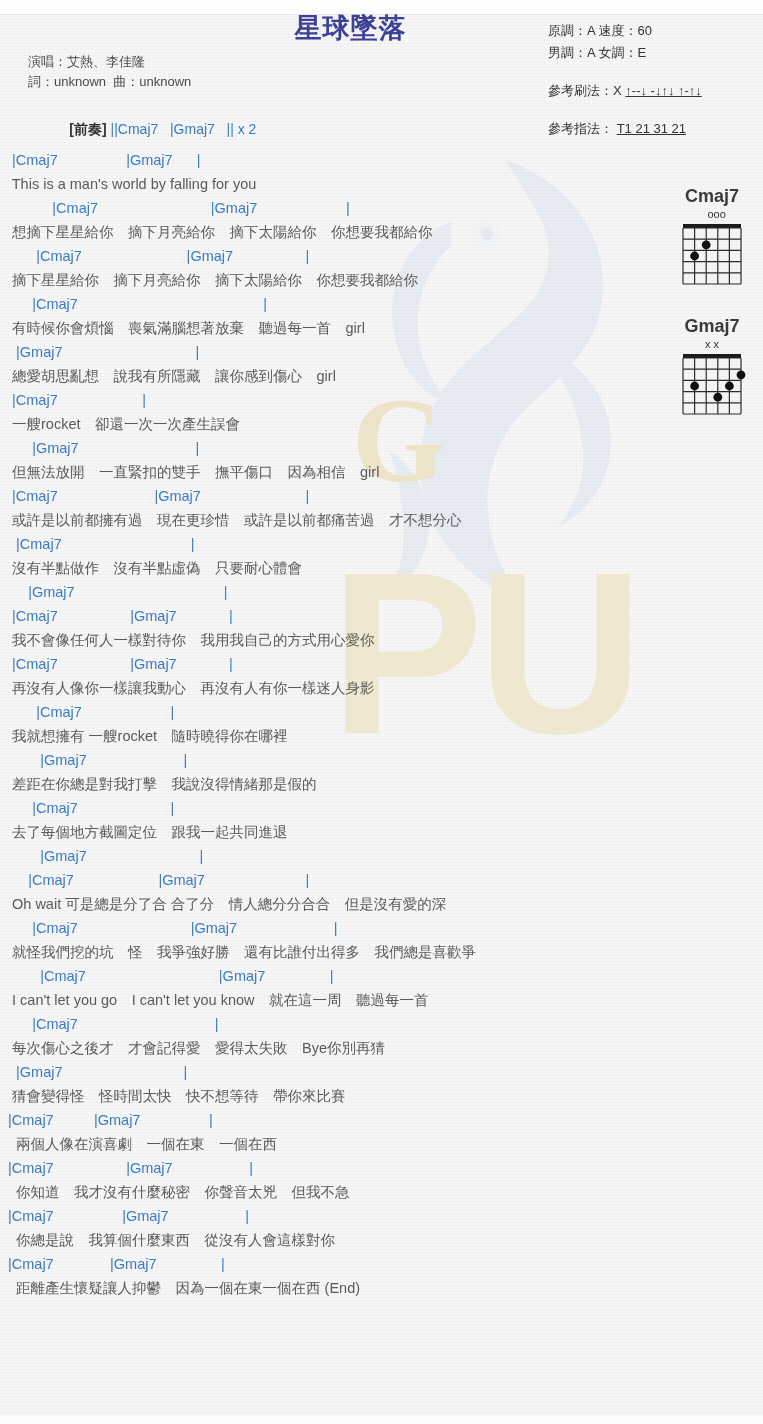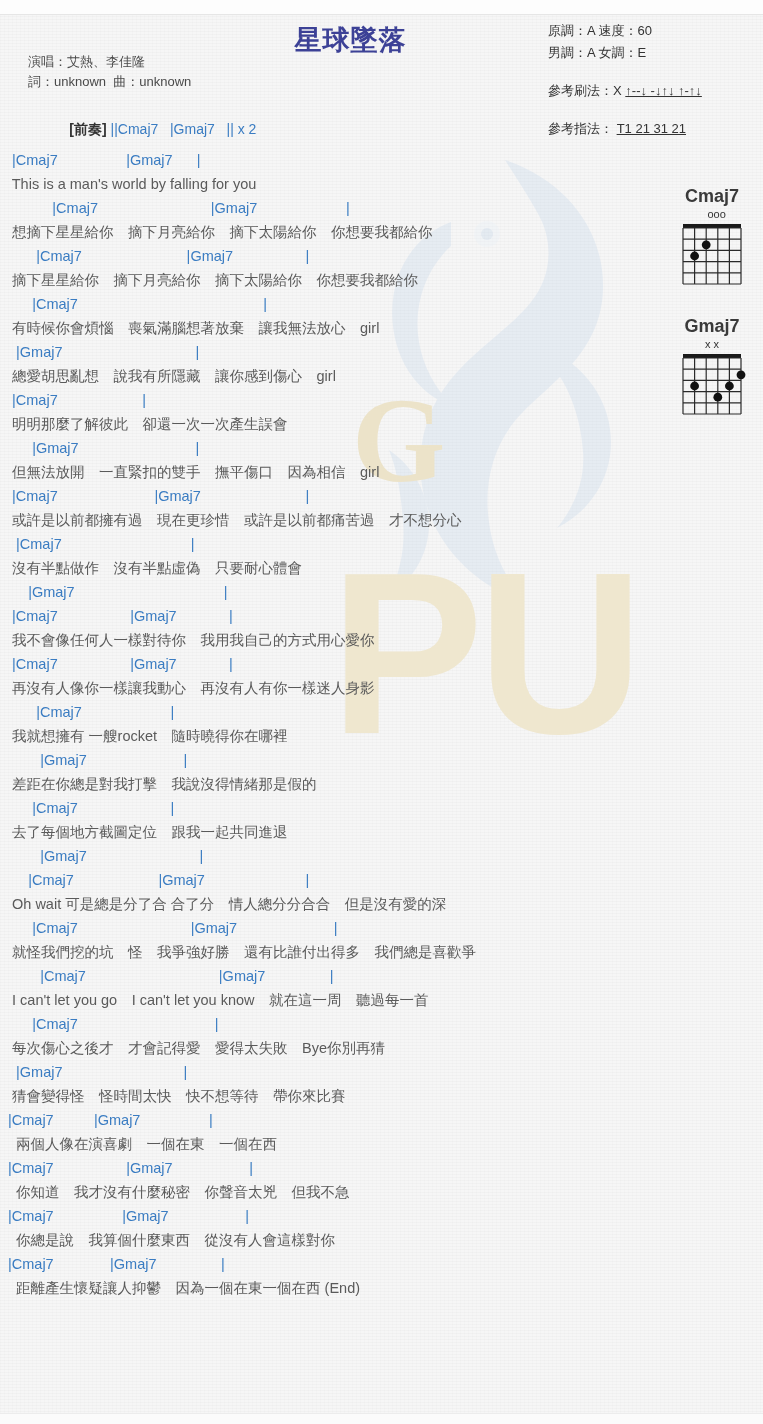--- a/index.html
+++ b/index.html
@@ -75,21 +75,21 @@
   }
 
   
   .header {
     position: relative;
     z-index: 2;
   }
   .title {
     position: absolute;
     left: 0;
-    top: 22px;
+    top: 10px;
     width: 701px;
     text-align: center;
     font-size: 27px;
     font-weight: bold;
     color: #3c4196;
     letter-spacing: 1px;
   }
   .credits {
     position: absolute;
     left: 28px;
@@ -224,25 +224,25 @@
   </div>
 
   <div class="body" id="lines-root">
       <div class="ln chordline"> |Cmaj7                 |Gmaj7      |</div>
       <div class="ln lyricline"> This is a man's world by falling for you</div>
       <div class="ln chordline">           |Cmaj7                            |Gmaj7                      |</div>
       <div class="ln lyricline"> 想摘下星星給你　摘下月亮給你　摘下太陽給你　你想要我都給你</div>
       <div class="ln chordline">       |Cmaj7                          |Gmaj7                  |</div>
       <div class="ln lyricline"> 摘下星星給你　摘下月亮給你　摘下太陽給你　你想要我都給你</div>
       <div class="ln chordline">      |Cmaj7                                              |</div>
-      <div class="ln lyricline"> 有時候你會煩惱　喪氣滿腦想著放棄　讓我無法放心　girl</div>
+      <div class="ln lyricline"> 有時候你會煩惱　喪氣滿腦想著放棄　聽過每一首　girl</div>
       <div class="ln chordline">  |Gmaj7                                 |</div>
       <div class="ln lyricline"> 總愛胡思亂想　說我有所隱藏　讓你感到傷心　girl</div>
       <div class="ln chordline"> |Cmaj7                     |</div>
-      <div class="ln lyricline"> 明明那麼了解彼此　卻還一次一次產生誤會</div>
+      <div class="ln lyricline"> 一艘rocket　卻還一次一次產生誤會</div>
       <div class="ln chordline">      |Gmaj7                             |</div>
       <div class="ln lyricline"> 但無法放開　一直緊扣的雙手　撫平傷口　因為相信　girl</div>
       <div class="ln chordline"> |Cmaj7                        |Gmaj7                          |</div>
       <div class="ln lyricline"> 或許是以前都擁有過　現在更珍惜　或許是以前都痛苦過　才不想分心</div>
       <div class="ln chordline">  |Cmaj7                                |</div>
       <div class="ln lyricline"> 沒有半點做作　沒有半點虛偽　只要耐心體會</div>
       <div class="ln chordline">     |Gmaj7                                     |</div>
       <div class="ln chordline"> |Cmaj7                  |Gmaj7             |</div>
       <div class="ln lyricline"> 我不會像任何人一樣對待你　我用我自己的方式用心愛你</div>
       <div class="ln chordline"> |Cmaj7                  |Gmaj7             |</div>

